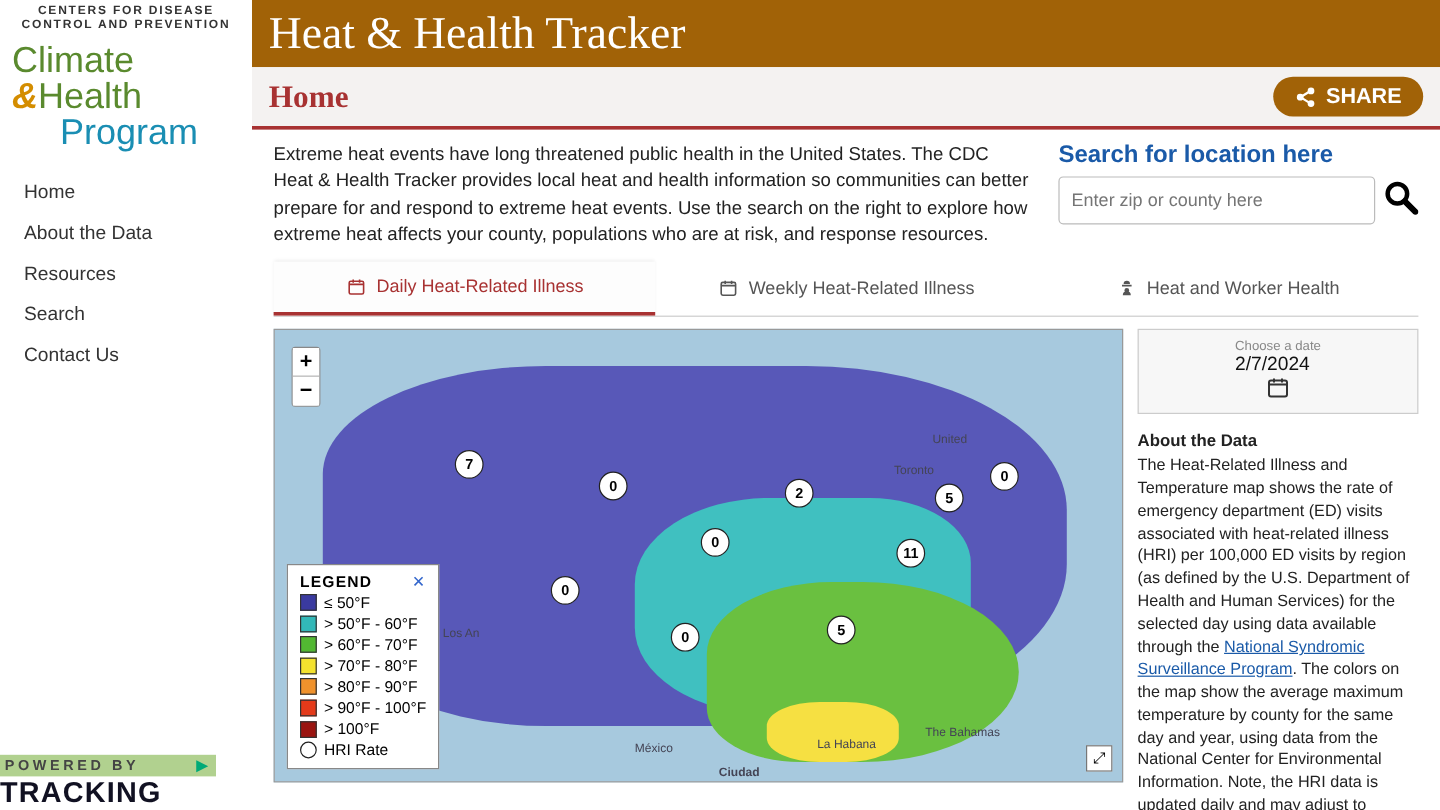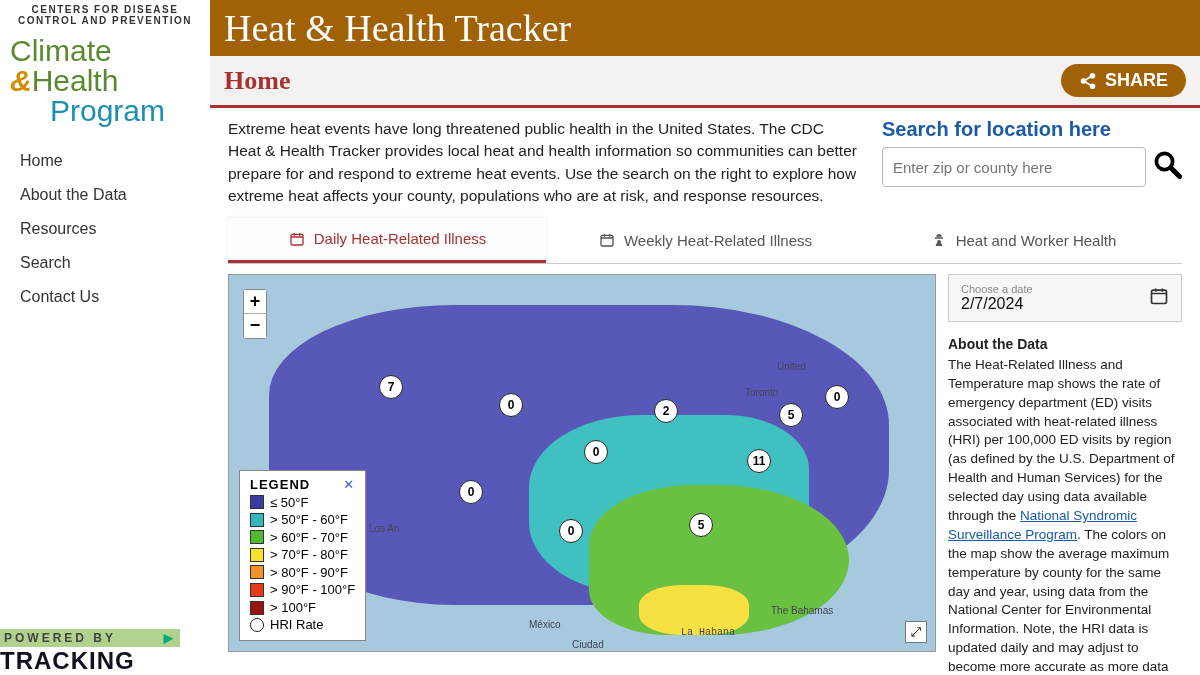--- a/index.html
+++ b/index.html
@@ -49,21 +49,21 @@
 .marker { position:absolute; width:24px; height:24px; background:#fff; border:1.5px solid #222; border-radius:50%; display:flex; align-items:center; justify-content:center; font-size:12px; font-weight:700; }
 .legend { position:absolute; bottom:10px; left:10px; background:#fff; border:1px solid #888; padding:6px 10px; font-size:13px; }
 .legend h4 { font-size:13px; letter-spacing:1px; margin-bottom:2px; display:flex; justify-content:space-between; }
 .legend h4 .x { color:#36c; font-weight:400; cursor:pointer; }
 .legend-row { display:flex; align-items:center; gap:6px; line-height:1.35; }
 .sw { width:14px; height:14px; border:1px solid #333; display:inline-block; }
 .circ { width:14px; height:14px; border:1.5px solid #222; border-radius:50%; display:inline-block; background:#fff; }
 .expand { position:absolute; bottom:8px; right:8px; width:22px; height:22px; background:#fff; border:1px solid #777; font-size:13px; display:flex; align-items:center; justify-content:center; cursor:pointer; }
 .map-label { position:absolute; font-size:10px; color:#445; }
 .rcol { flex:1; font-size:13.5px; color:#222; }
-.datebox { border:1px solid #ccc; padding:8px 12px; margin-bottom:14px; display:flex; justify-content:space-between; align-items:center; background:#f7f7f7; }
+.datebox { border:1px solid #ccc; padding:8px 12px; margin-bottom:14px; display:flex; justify-content:space-between; align-items:center; background:#f7f7f7;flex-direction:column; }
 .datebox .lbl { font-size:11px; color:#888; }
 .datebox .val { font-size:16px; color:#111; }
 .rcol h4 { font-size:14px; margin-bottom:4px; }
 .rcol p { line-height:1.4; }
 .rcol a { color:#1a5aa8; }
 .ico { display:inline-flex; width:18px; height:18px; align-items:center; justify-content:center; }
 </style>
 </head>
 <body>
 
@@ -174,22 +174,22 @@
           <div class="marker" style="left: 518px; top: 174px;">11</div>
           <div class="marker" style="left: 230px; top: 205px;">0</div>
           <div class="marker" style="left: 330px; top: 244px;">0</div>
           <div class="marker" style="left: 460px; top: 238px;">5</div>
         </div>
       <div id="maplabels">
           <div class="map-label" style="left: 548px; top: 86px;">United</div>
           <div class="map-label" style="left: 516px; top: 112px;">Toronto</div>
           <div class="map-label" style="left: 140px; top: 248px;">Los An</div>
           <div class="map-label" style="left: 300px; top: 344px;">México</div>
-          <div class="map-label" style="left: 343px; top: 364px;">Ciudad</div>
-          <div class="map-label" style="left: 452px; top: 352px; font-family: Liberation Mono, monospace;">La Habana</div>
+          <div class="map-label" style="left: 370px; top: 364px; font-weight: bold;">Ciudad</div>
+          <div class="map-label" style="left: 452px; top: 340px;">La Habana</div>
           <div class="map-label" style="left: 542px; top: 330px;">The Bahamas</div>
         </div>
       <div class="legend">
         <h4>
             <span>LEGEND</span>
             <span class="x">✕</span>
           </h4>
         <div id="legend-rows">
             <div class="legend-row">
               <span class="sw" style="background: rgb(58, 58, 160);"></span>

